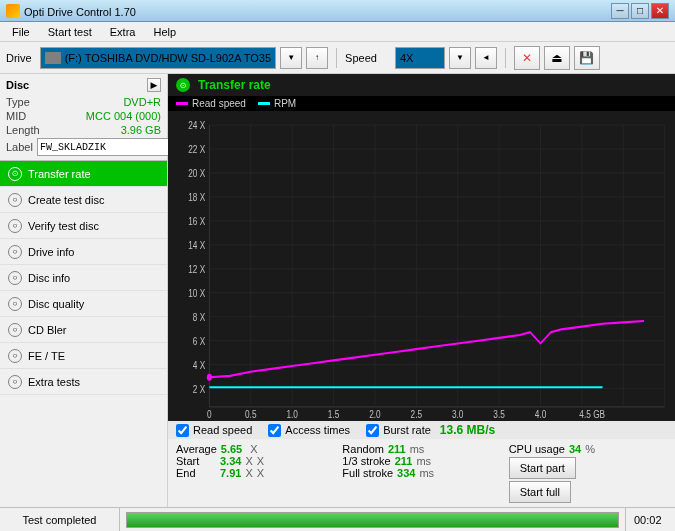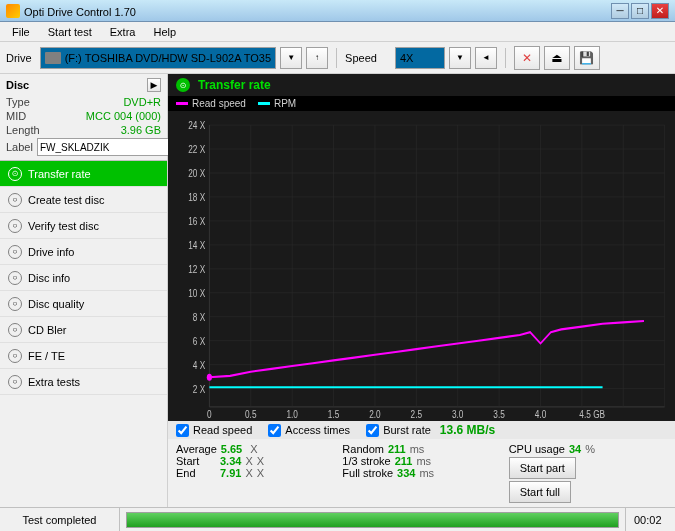--- a/index.html
+++ b/index.html
@@ -189,20 +189,21 @@
       margin-top: 2px;
     }
     .disc-label-key { color: #404040; font-size: 11px; }
     .label-input {
       flex: 1;
       height: 18px;
       border: 1px solid #a0a0a0;
       font-size: 10px;
       padding: 0 2px;
       background: #fff;
+      font-family: Liberation Mono, monospace;
     }
     .label-refresh-btn {
       width: 18px;
       height: 18px;
       border: 1px solid #a0a0a0;
       background: linear-gradient(to bottom, #fff, #e8e8e8);
       display: flex;
       align-items: center;
       justify-content: center;
       cursor: pointer;

